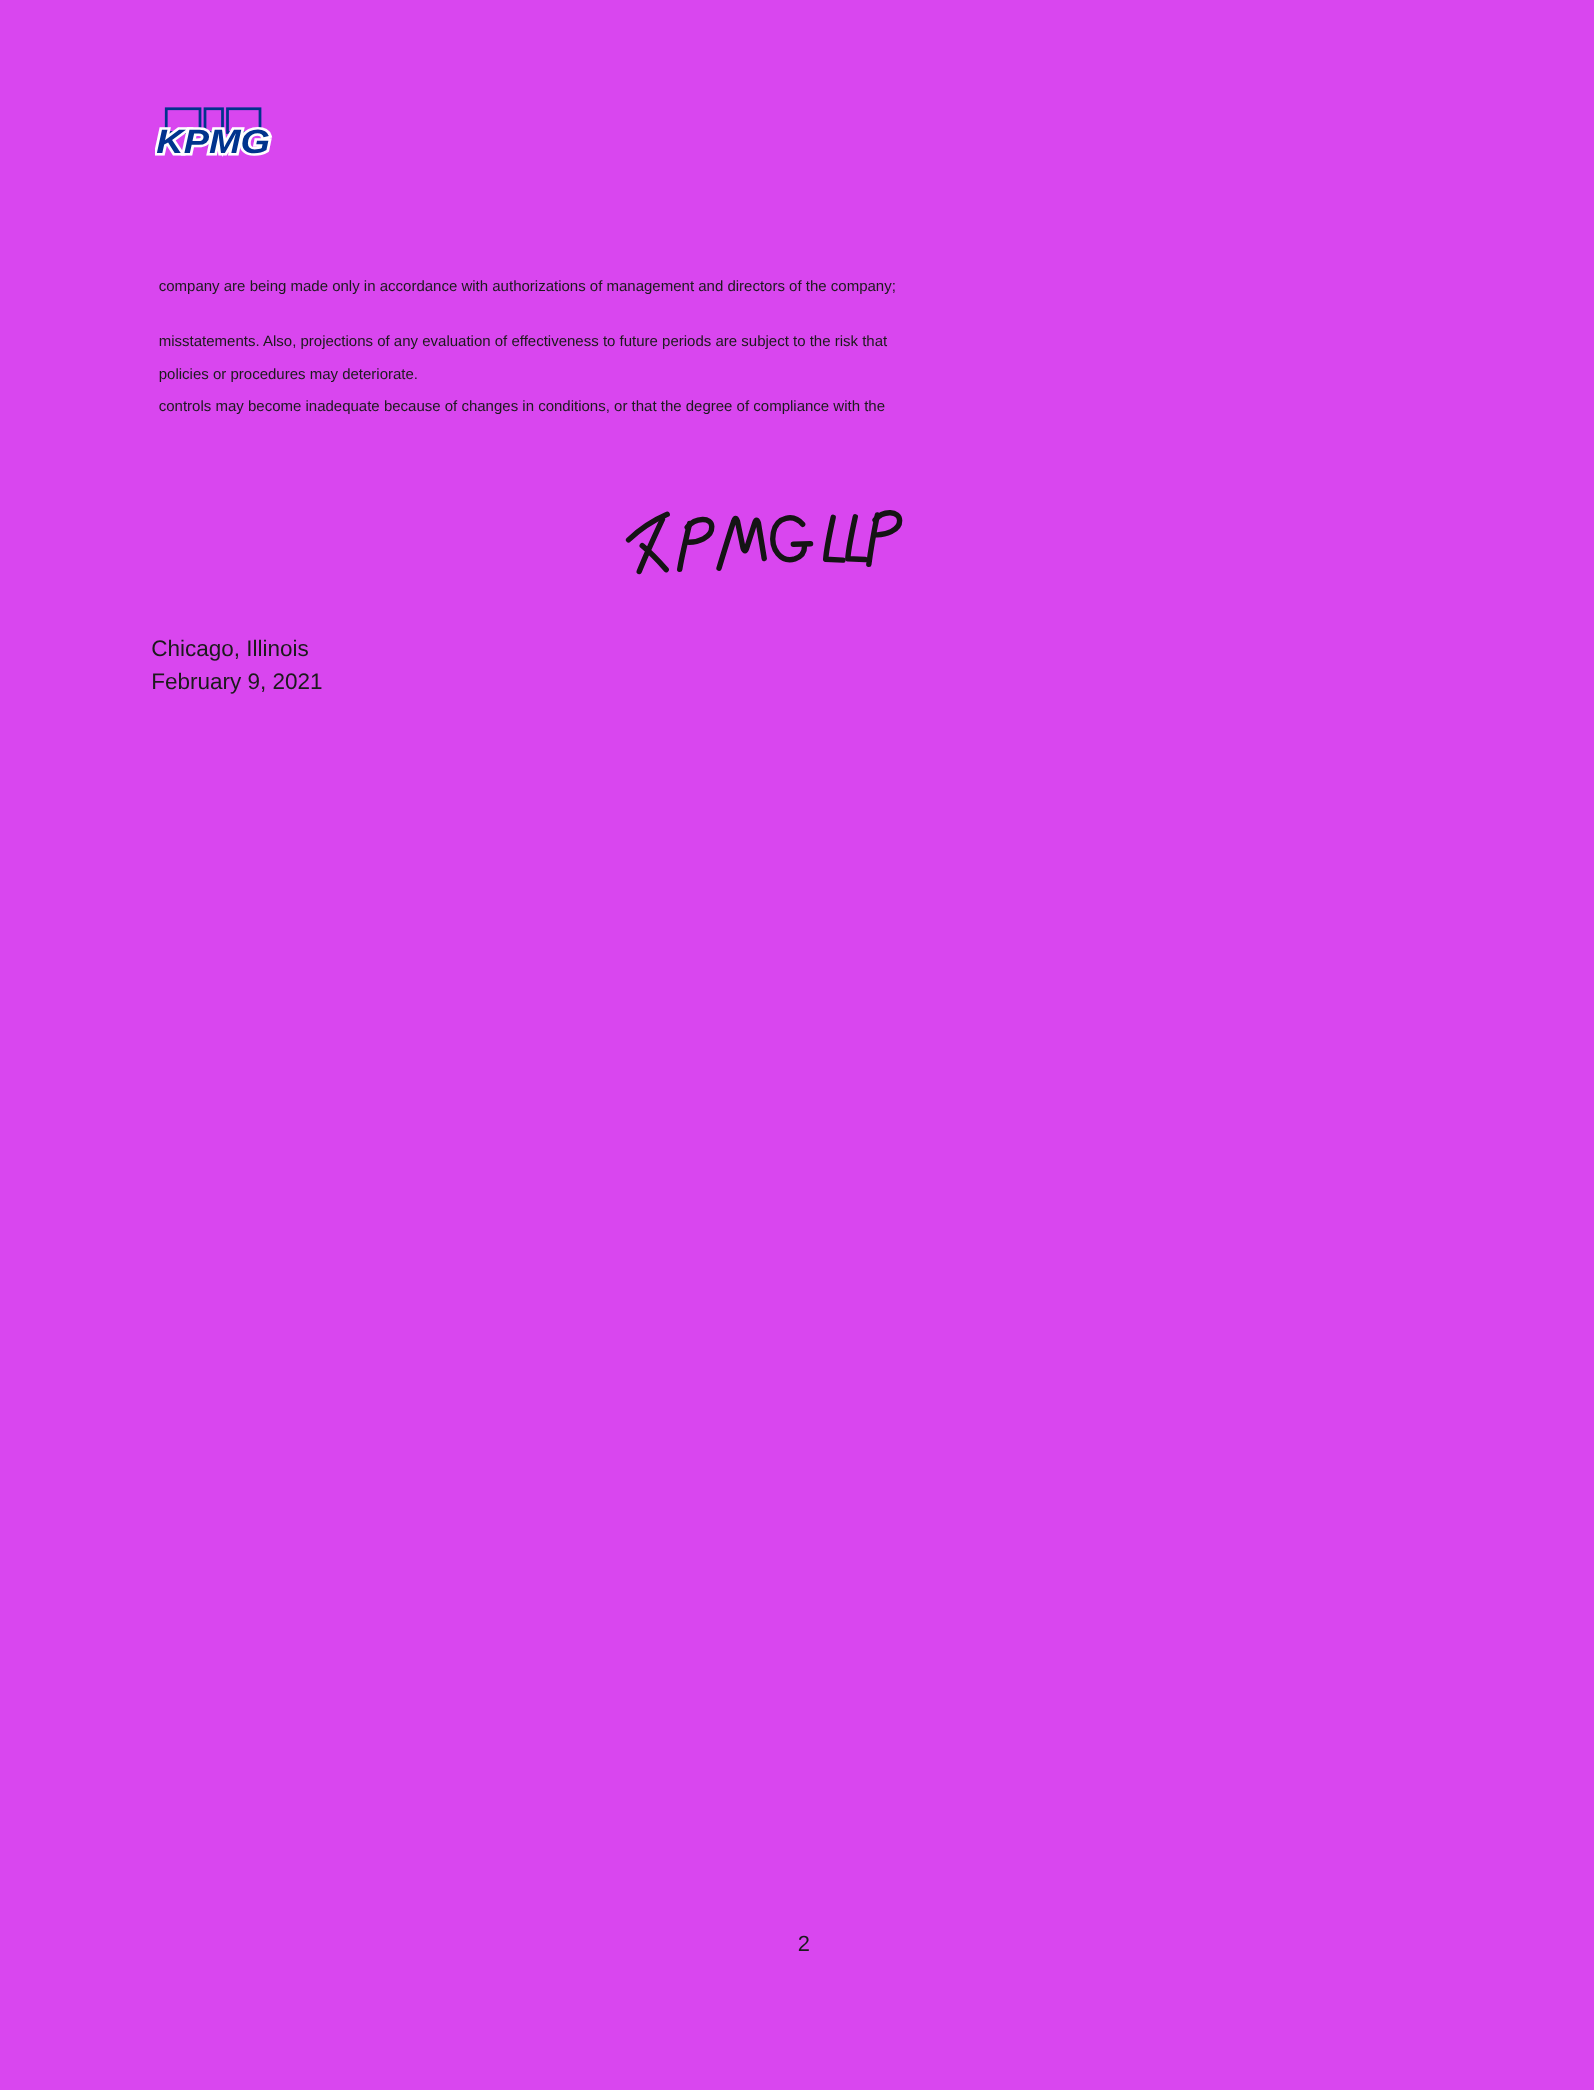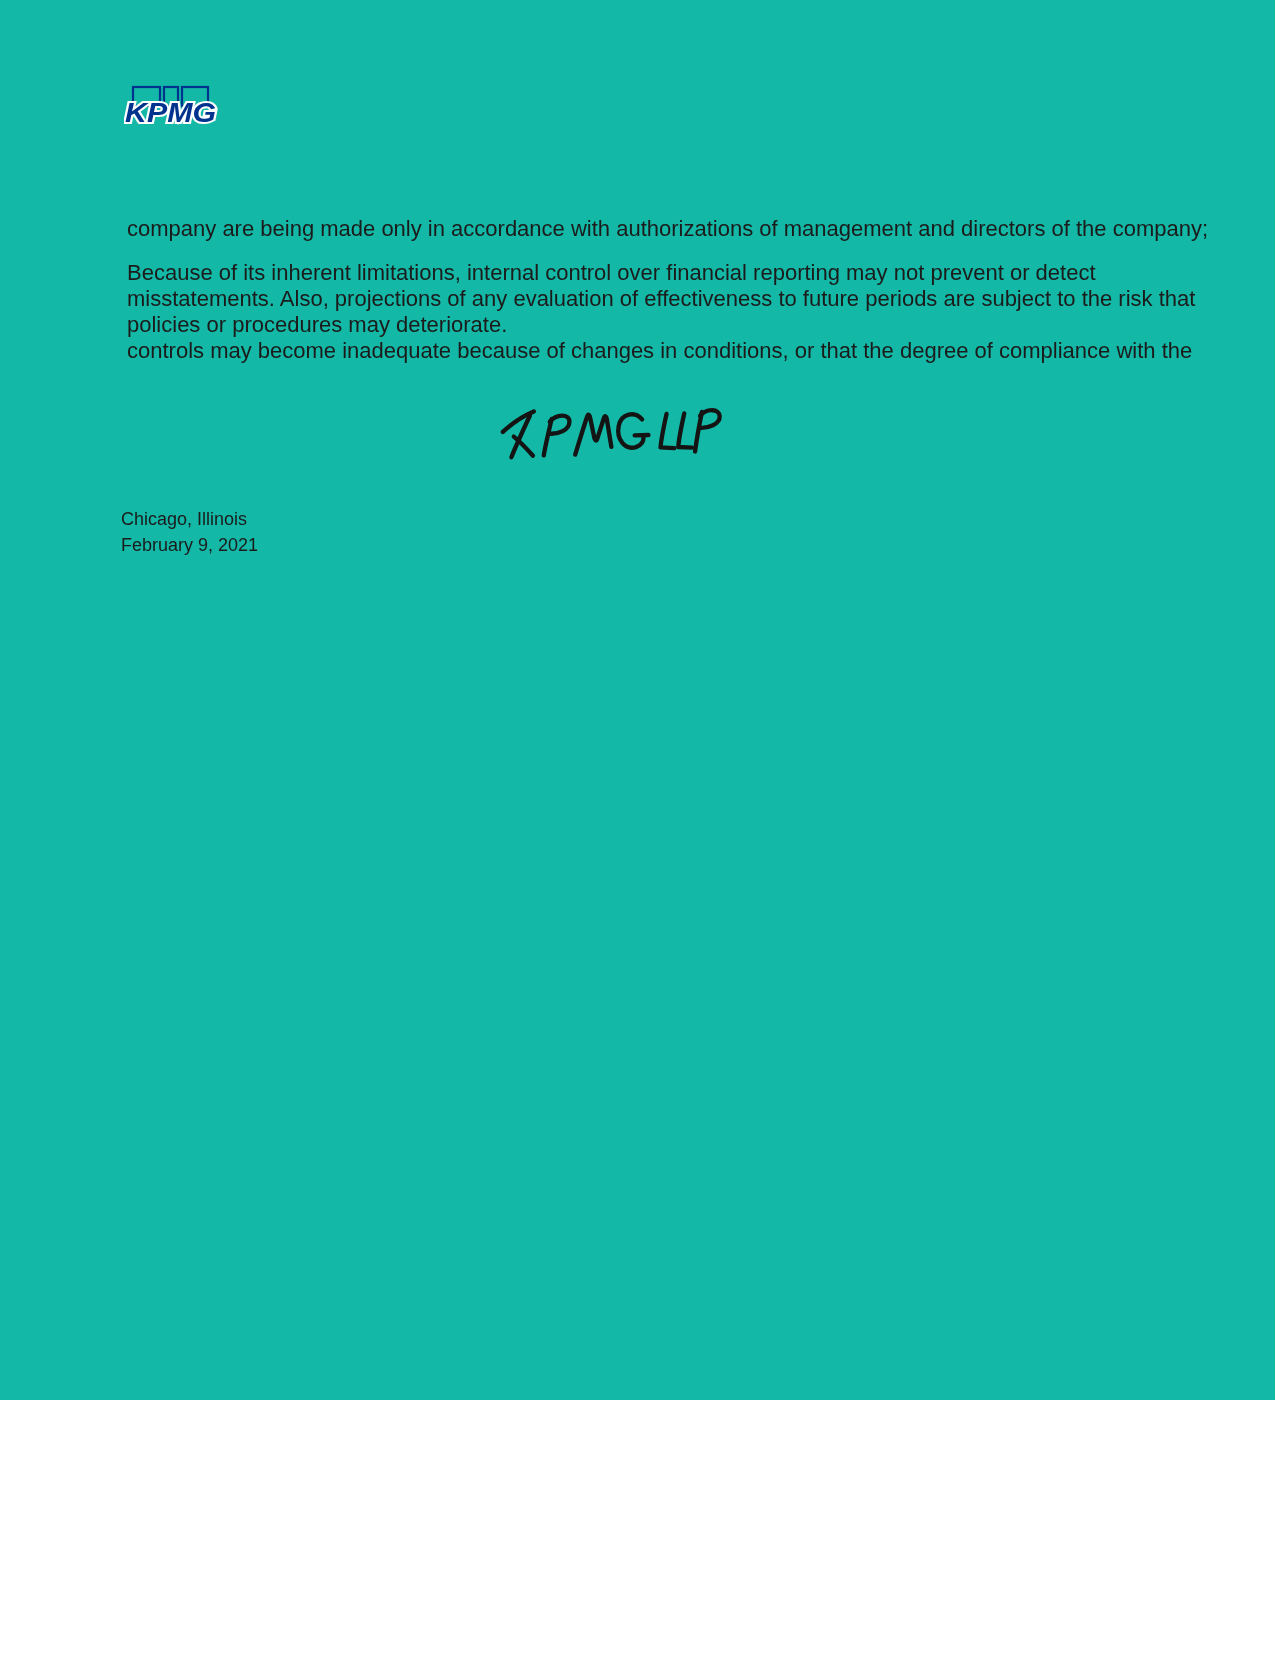--- a/index.html
+++ b/index.html
@@ -1,38 +1,38 @@
 <!DOCTYPE html>
 <html><head>
 <meta charset="utf-8">
 <style>
   * { margin: 0; padding: 0; box-sizing: border-box; }
   html, body { background: #ffffff; }
   .page {
     position: relative;
     width: 1275px;
-    height: 1400px;
-    background: #14b8a6;
+    height: 1672px;
+    background: #d946ef;
     font-family: "Liberation Sans", sans-serif;
     color: #1b1b1b;
     overflow: hidden;
   }
   .logo {
     position: absolute;
     left: 124px;
     top: 85px;
     width: 94px;
     height: 42px;
   }
   .content {
     position: absolute;
     left: 127px;
     top: 216px;
     width: 1032px;
-    font-size: 22px;
+    font-size: 12px;
     line-height: 26px;
   }
   .para { margin: 0 0 18px 0; }
   .para .line { white-space: nowrap; }
   .signature {
     position: absolute;
     left: 498px;
     top: 405px;
     width: 228px;
     height: 56px;
@@ -76,21 +76,20 @@
       </g>
       <text x="1" y="37" textLength="91" lengthAdjust="spacingAndGlyphs" font-family="Liberation Sans, sans-serif" font-size="27" font-weight="bold" font-style="italic" paint-order="stroke" stroke="#ffffff" stroke-width="4" fill="#00338D">KPMG</text>
     </svg>
   </div>
 
   <div class="content">
     <div class="para">
       <div class="line">company are being made only in accordance with authorizations of management and directors of the company;</div>
     </div>
     <div class="para">
-      <div class="line">Because of its inherent limitations, internal control over financial reporting may not prevent or detect</div>
       <div class="line">misstatements. Also, projections of any evaluation of effectiveness to future periods are subject to the risk that</div>
       <div class="line">policies or procedures may deteriorate.</div>
       <div class="line">controls may become inadequate because of changes in conditions, or that the degree of compliance with the</div>
     </div>
   </div>
 
   <div class="signature" aria-label="KPMG LLP">
     <span class="sr-only">KPMG LLP</span>
     <svg viewBox="0 0 232 56">
       <g fill="none" stroke="#141414" stroke-width="4.4" stroke-linecap="round" stroke-linejoin="round" transform="rotate(-1.5 116 28)">

